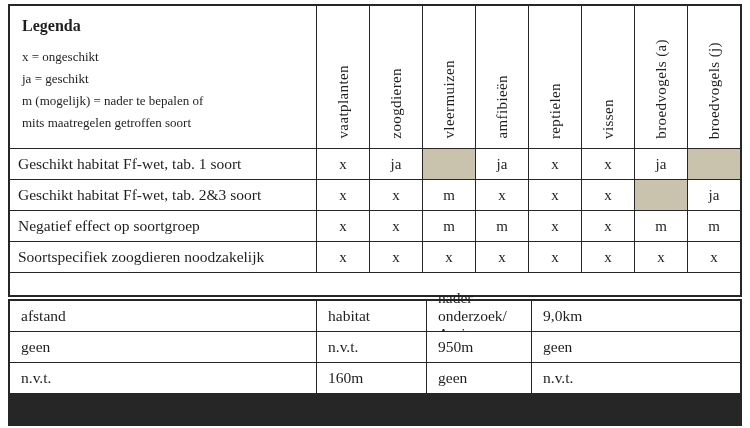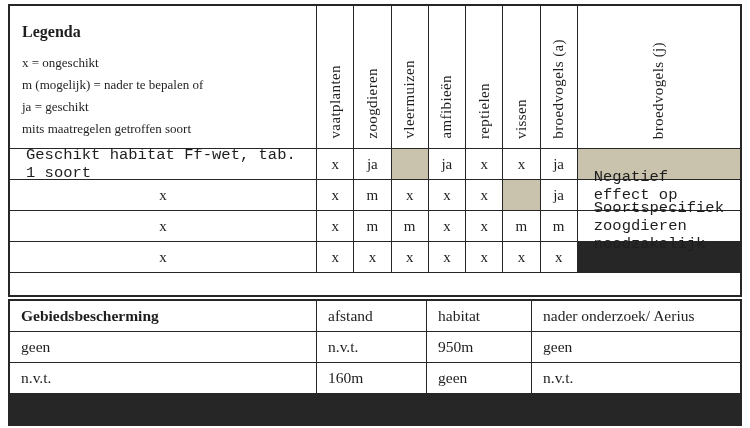--- a/index.html
+++ b/index.html
@@ -14,30 +14,30 @@
     position:absolute; left:8px; top:4px; width:734px;
     display:grid;
     grid-template-columns:306px repeat(8,1fr);
     grid-template-rows:142px repeat(4,30px) 22px;
     gap:1px; background:#262626; border:2px solid #262626;
     box-sizing:border-box;
   }
   .grid-main > div { background:#ffffff; }
 
   .legend-cell { padding:5px 12px; }
-  .legend-title { font-weight:bold; font-size:16px; margin:12px 0 11px 0; }
+  .legend-title { font-weight:bold; font-size:16px; margin:6px 0 11px 0; }
   .legend-line { font-size:13px; line-height:22px; }
 
   .sp-head { display:flex; align-items:flex-end; justify-content:center; padding-bottom:9px; }
   .sp-head span {
     writing-mode:vertical-rl; transform:rotate(180deg);
     font-size:15px; letter-spacing:0.4px; white-space:nowrap;
   }
 
-  .row-label { display:flex; align-items:center; padding:0 16px; font-size:15.5px;font-family:Liberation Mono, monospace; }
+  .row-label { display:flex; align-items:center; padding:0 8px; font-size:15.5px; }
   .val { display:flex; align-items:center; justify-content:center; font-size:15px; }
   .spacer { grid-column:1 / -1; }
 
   
   .grid-area {
     position:absolute; left:8px; top:299px; width:734px;
     display:grid;
     grid-template-columns:306px 109px 104px 1fr;
     grid-template-rows:repeat(4,30px);
     gap:1px; background:#262626; border:2px solid #262626;
@@ -50,22 +50,22 @@
 </head>
 <body>
 
 <div id="doc">
 
   <div class="grid-main">
 
     <div class="legend-cell">
       <div class="legend-title">Legenda</div>
       <div class="legend-line">x = ongeschikt</div>
+      <div class="legend-line">ja = geschikt</div>
       <div class="legend-line">m (mogelijk) = nader te bepalen of</div>
-      <div class="legend-line">ja = geschikt</div>
       <div class="legend-line">mits maatregelen getroffen soort</div>
     </div>
     <div class="sp-head">
         <span>vaatplanten</span>
       </div>
     <div class="sp-head">
         <span>zoogdieren</span>
       </div>
     <div class="sp-head">
         <span>vleermuizen</span>
@@ -89,20 +89,21 @@
     <div class="row-label">Geschikt habitat Ff-wet, tab. 1 soort</div>
     <div class="val">x</div>
     <div class="val">ja</div>
     <div class="val" style="background: rgb(201, 194, 173);"></div>
     <div class="val">ja</div>
     <div class="val">x</div>
     <div class="val">x</div>
     <div class="val">ja</div>
     <div class="val" style="background: rgb(201, 194, 173);"></div>
 
+    <div class="row-label">Geschikt habitat Ff-wet, tab. 2&amp;3 soort</div>
     <div class="val">x</div>
     <div class="val">x</div>
     <div class="val">m</div>
     <div class="val">x</div>
     <div class="val">x</div>
     <div class="val">x</div>
     <div class="val" style="background: rgb(201, 194, 173);"></div>
     <div class="val">ja</div>
 
     <div class="row-label">Negatief effect op soortgroep</div>
@@ -123,25 +124,25 @@
     <div class="val">x</div>
     <div class="val">x</div>
     <div class="val">x</div>
     <div class="val">x</div>
 
     <div class="spacer"></div>
   </div>
 
   <div class="grid-area">
 
-    <div class="area-cell bold">Gebiedsbescherming</div>
     <div class="area-cell">afstand</div>
     <div class="area-cell">habitat</div>
     <div class="area-cell">nader onderzoek/ Aerius</div>
 
+    <div class="area-cell">9,0km</div>
     <div class="area-cell">geen</div>
     <div class="area-cell">n.v.t.</div>
 
     <div class="area-cell">950m</div>
     <div class="area-cell">geen</div>
     <div class="area-cell">n.v.t.</div>
 
     <div class="area-cell">160m</div>
     <div class="area-cell">geen</div>
     <div class="area-cell">n.v.t.</div>

